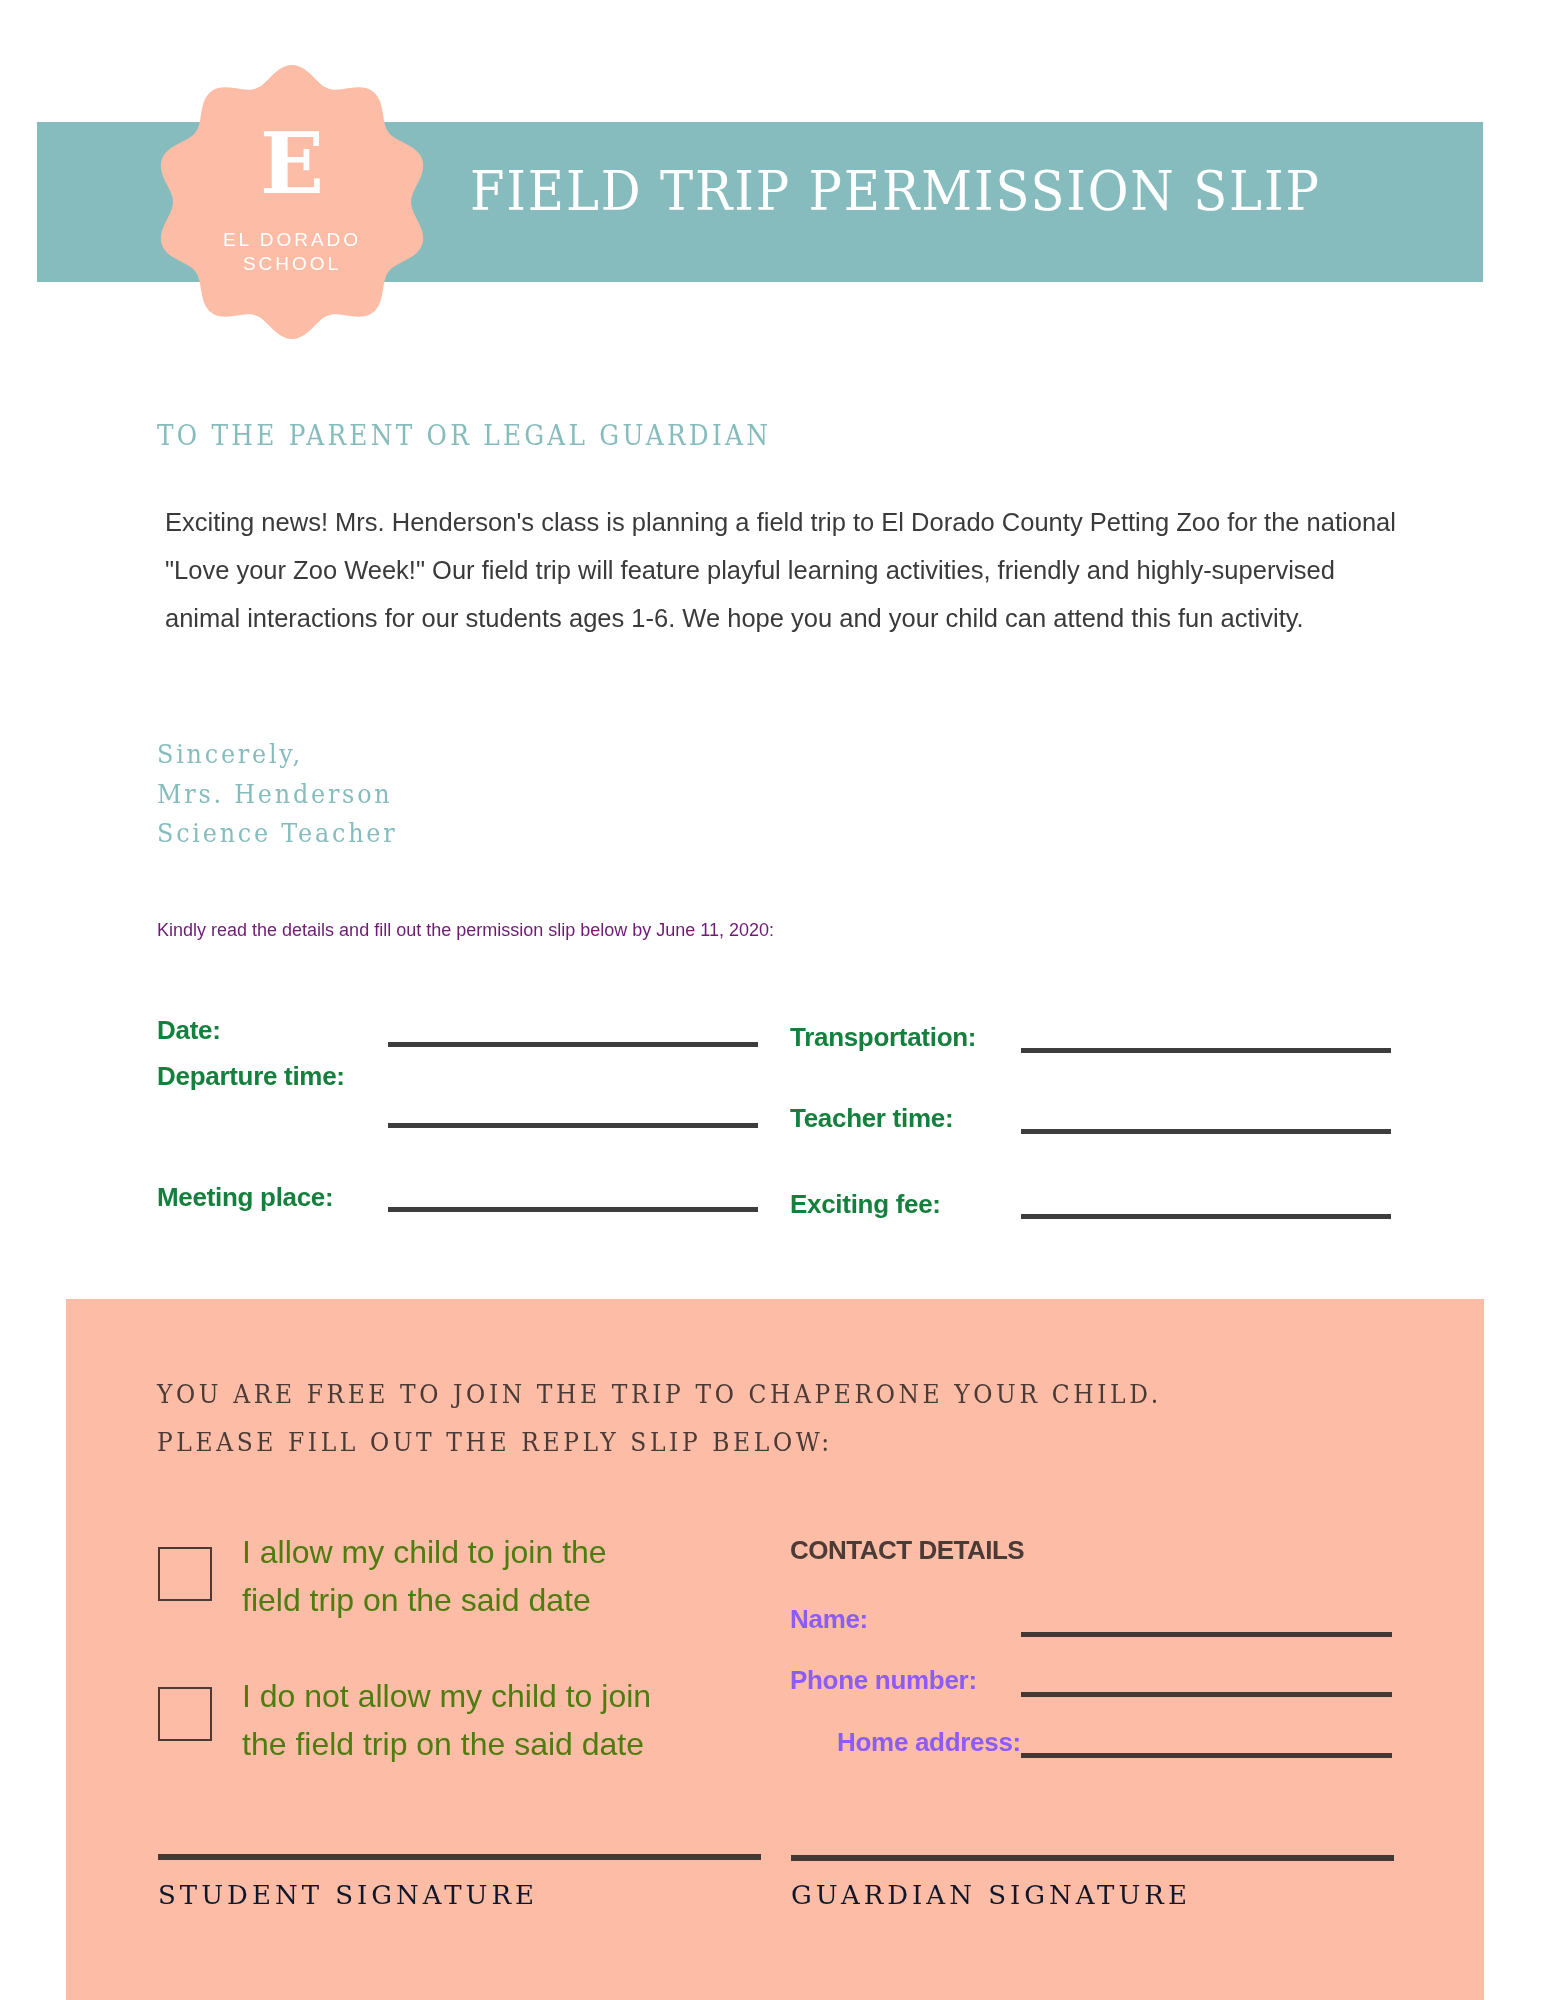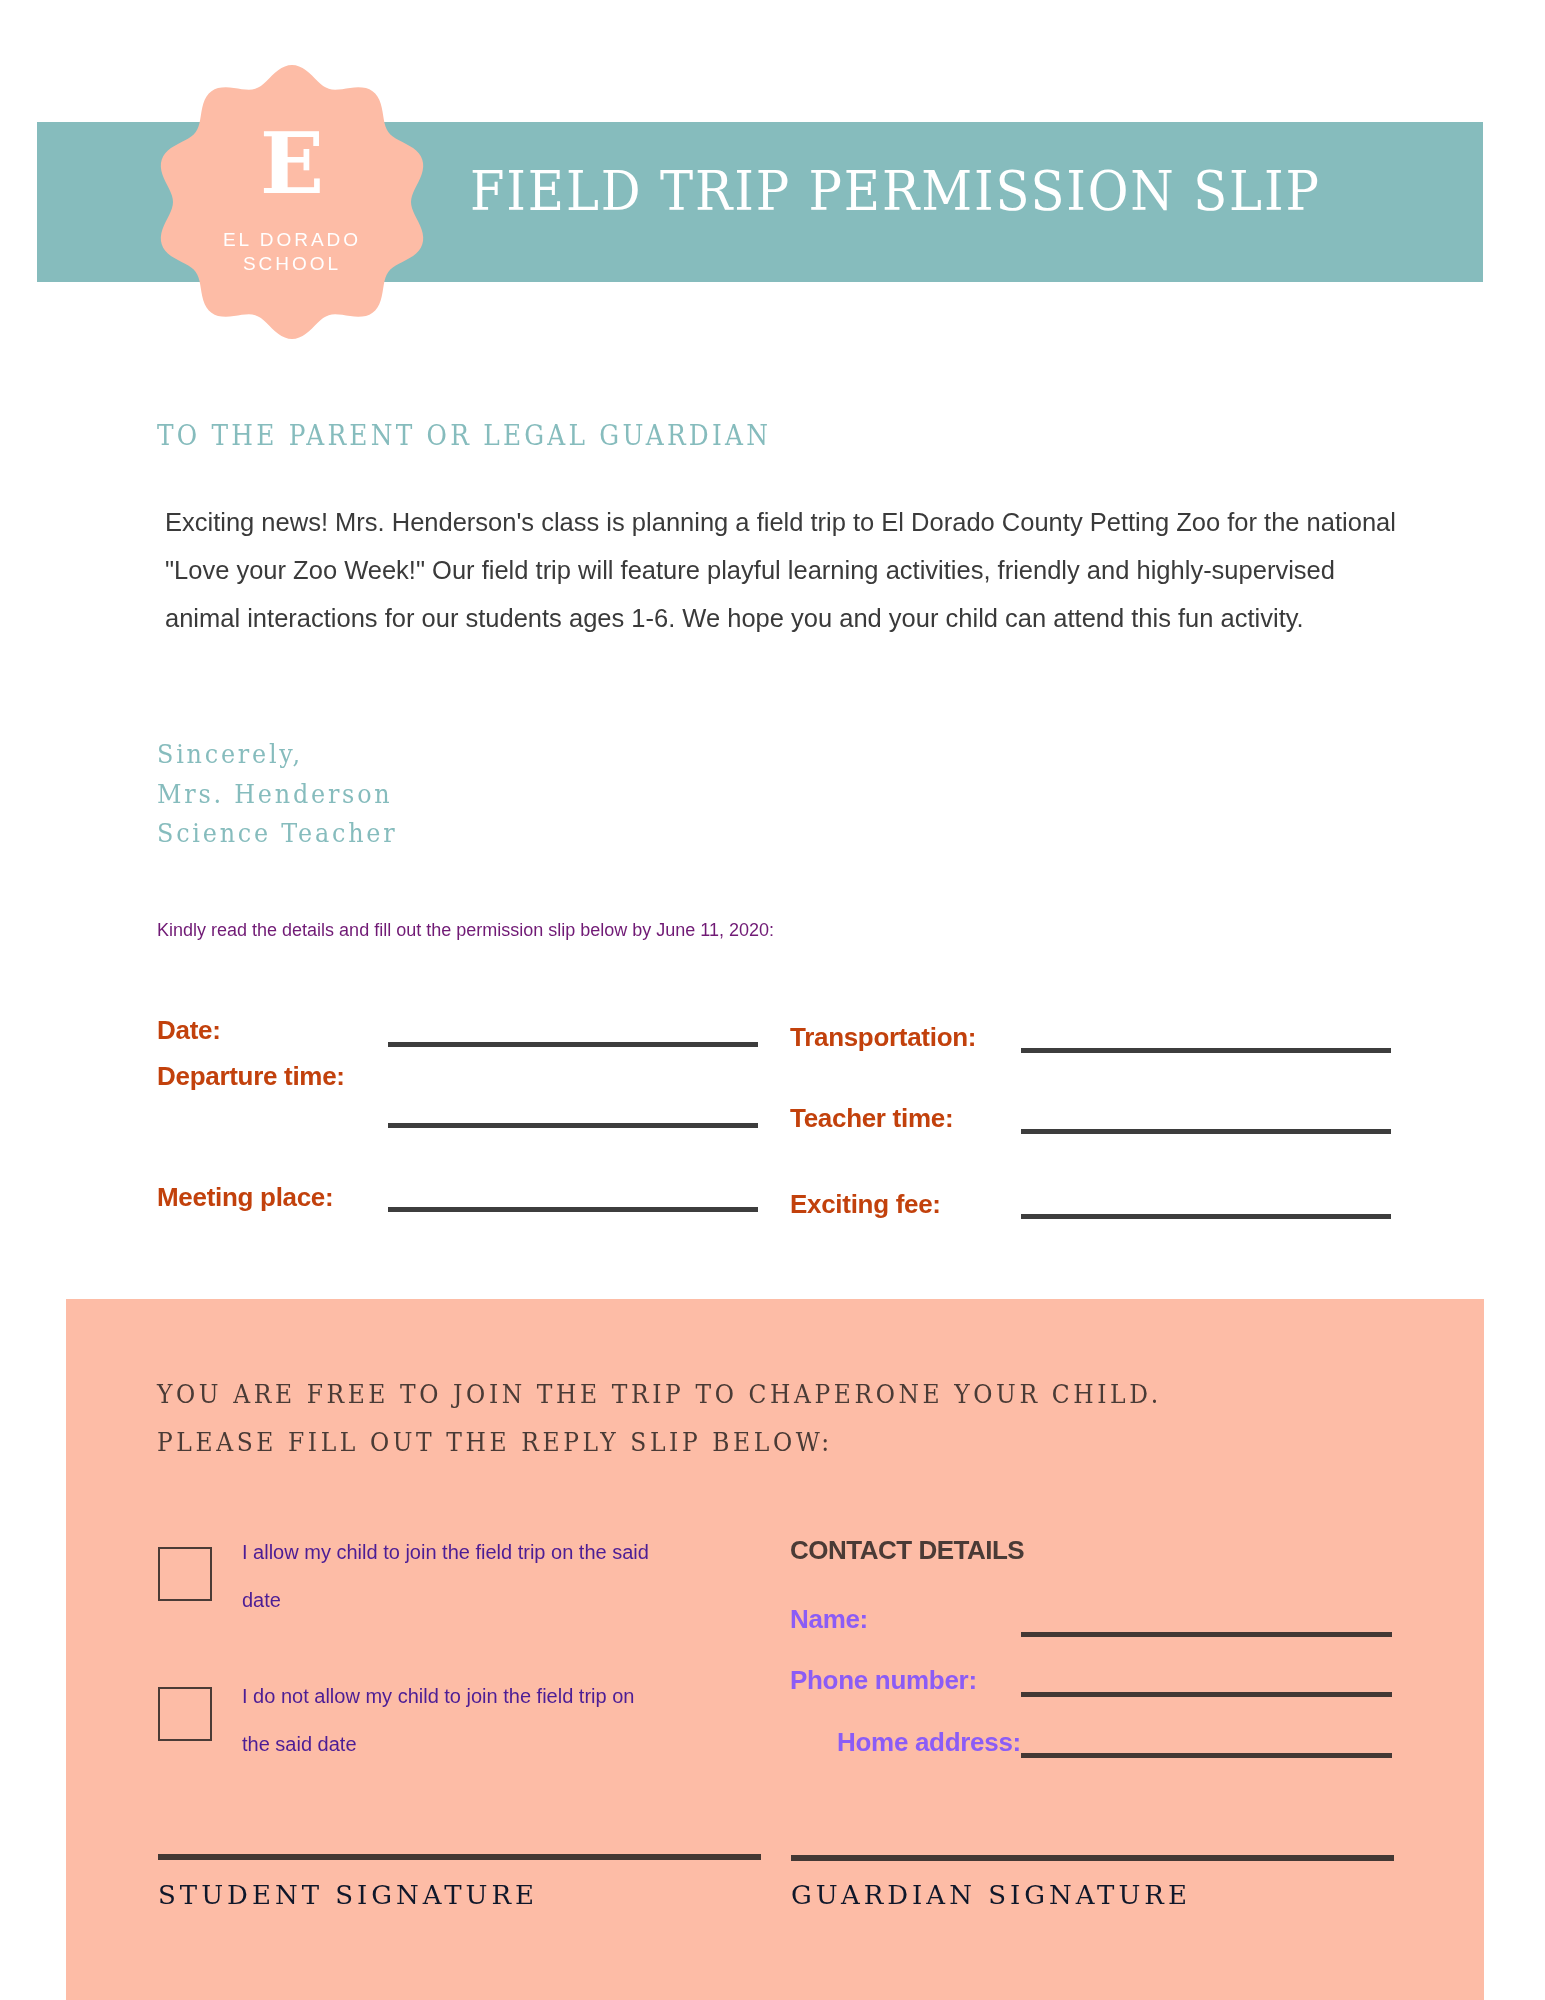--- a/index.html
+++ b/index.html
@@ -18,29 +18,29 @@
                   letter-spacing: 3px; line-height: 24px; }
 
     .section-heading { left: 157px; top: 420px; font-family: "DejaVu Serif", serif; font-size: 27px;
                        color: #86bcbd; letter-spacing: 3.5px; white-space: nowrap; transform: scaleX(0.92); transform-origin: left; }
     .intro { left: 157px; top: 498px; width: 1240px; font-size: 25.5px; line-height: 48px; color: #3a3a3a; margin-left: 8px; }
     .signoff { left: 157px; top: 735px; font-family: "DejaVu Serif", serif; font-size: 26px; color: #86bcbd;
                letter-spacing: 3px; line-height: 39.5px; transform: scaleX(0.92); transform-origin: left; }
     .signoff div { white-space: nowrap; }
     .instructions { left: 157px; top: 920px; font-size: 18px; color: #701a75; white-space: nowrap; }
 
-    .field-label { font-size: 26px; font-weight: bold; color: #c2410c; white-space: nowrap; letter-spacing: -0.3px; }
+    .field-label { font-size: 26px; font-weight: bold; color: #15803d; white-space: nowrap; letter-spacing: -0.3px; }
     .field-line { height: 5px; background: #3d3d3d; width: 370px; }
 
     .reply-box { left: 66px; top: 1299px; width: 1418px; height: 701px; background: #fdbca6; }
     .reply-heading { left: 157px; top: 1370px; font-family: "DejaVu Serif", serif; font-size: 26px; color: #4a3b36;
                      letter-spacing: 4px; line-height: 48px; transform: scaleX(0.9); transform-origin: left; }
     .reply-heading div { white-space: nowrap; }
     .checkbox { width: 54px; height: 54px; border: 2px solid #4a3b36; box-sizing: border-box; background: transparent; cursor: pointer; }
-    .check-text { font-size: 20px; color: #4c1d95; line-height: 48px; width: 420px; }
+    .check-text { font-size: 32px; color: #4d7c0f; line-height: 48px; width: 420px; }
     .contact-heading { left: 790px; top: 1535px; font-size: 26px; font-weight: bold; color: #4a3b36; white-space: nowrap; letter-spacing: -0.5px; }
     .c-label { font-size: 26px; font-weight: bold; color: #8b5cf6; white-space: nowrap; letter-spacing: -0.3px; }
     .c-line { height: 5px; background: #433834; width: 371px; }
     .sig-line { height: 6px; background: #433834; width: 603px; }
     .sig-label { font-family: "DejaVu Serif", serif; font-size: 26px; color: #0f172a; letter-spacing: 4px; text-align: left;
                  width: 603px; white-space: nowrap; }
   </style>
 </head>
 <body>
 

